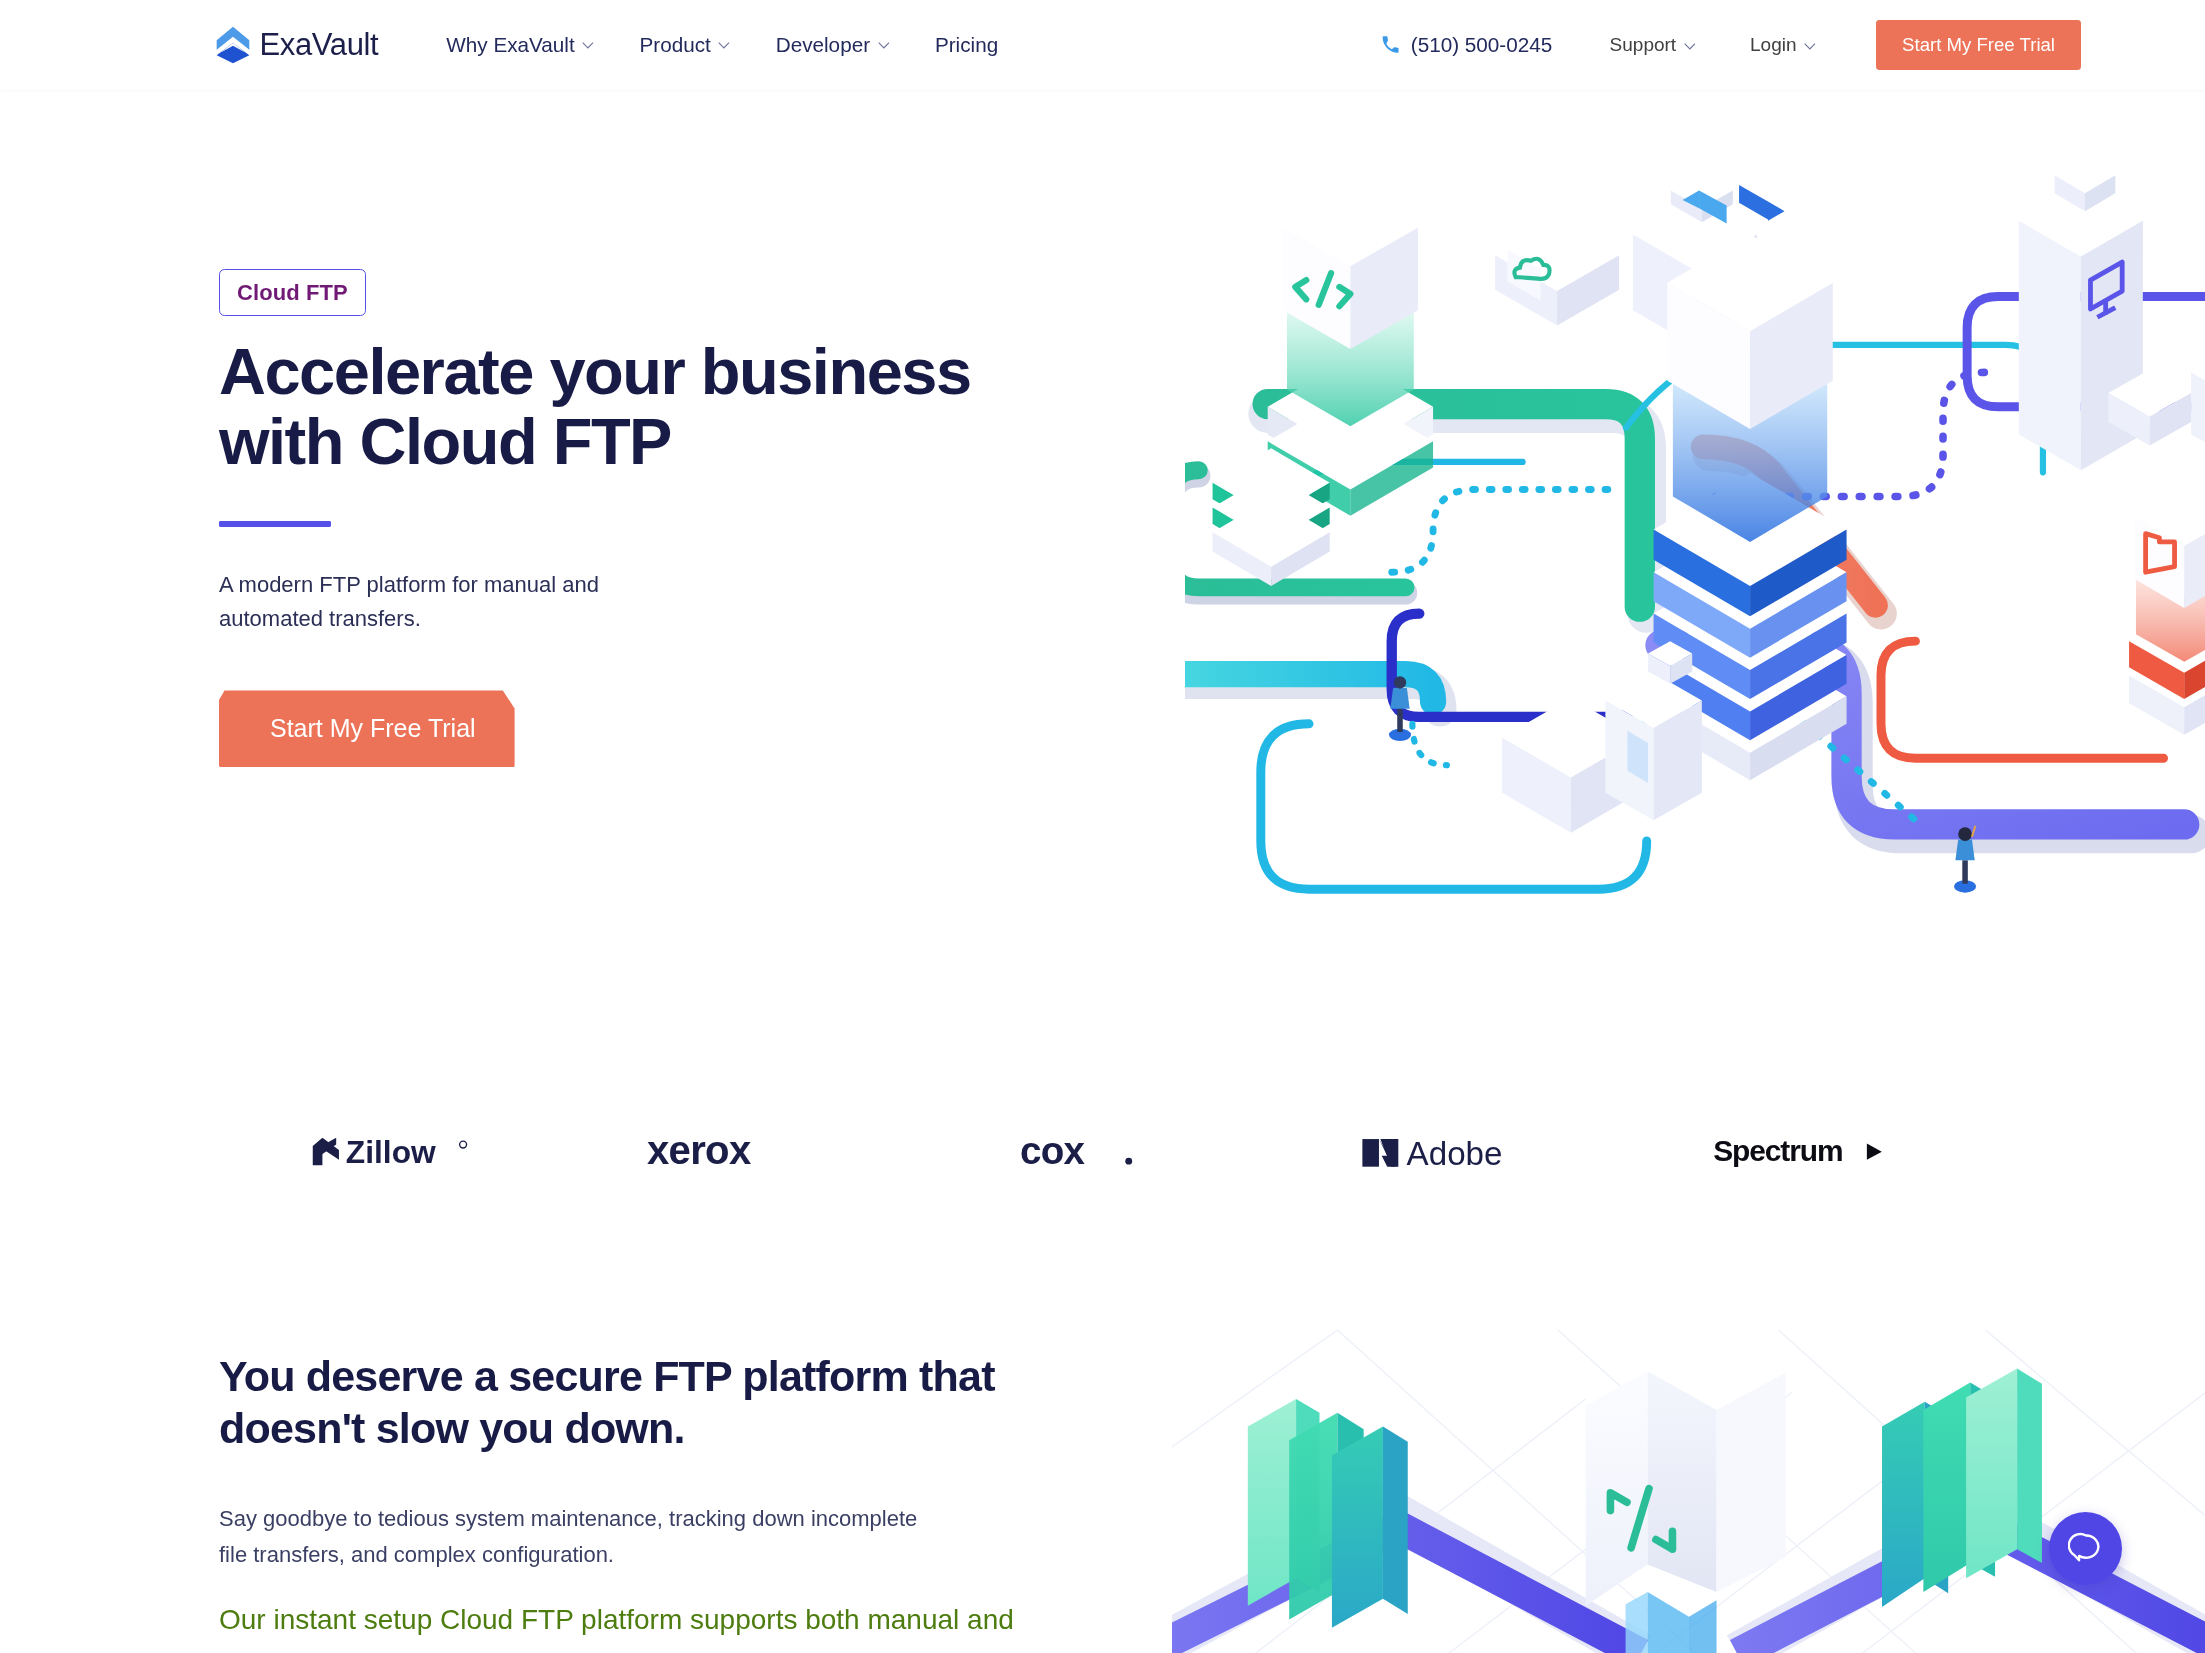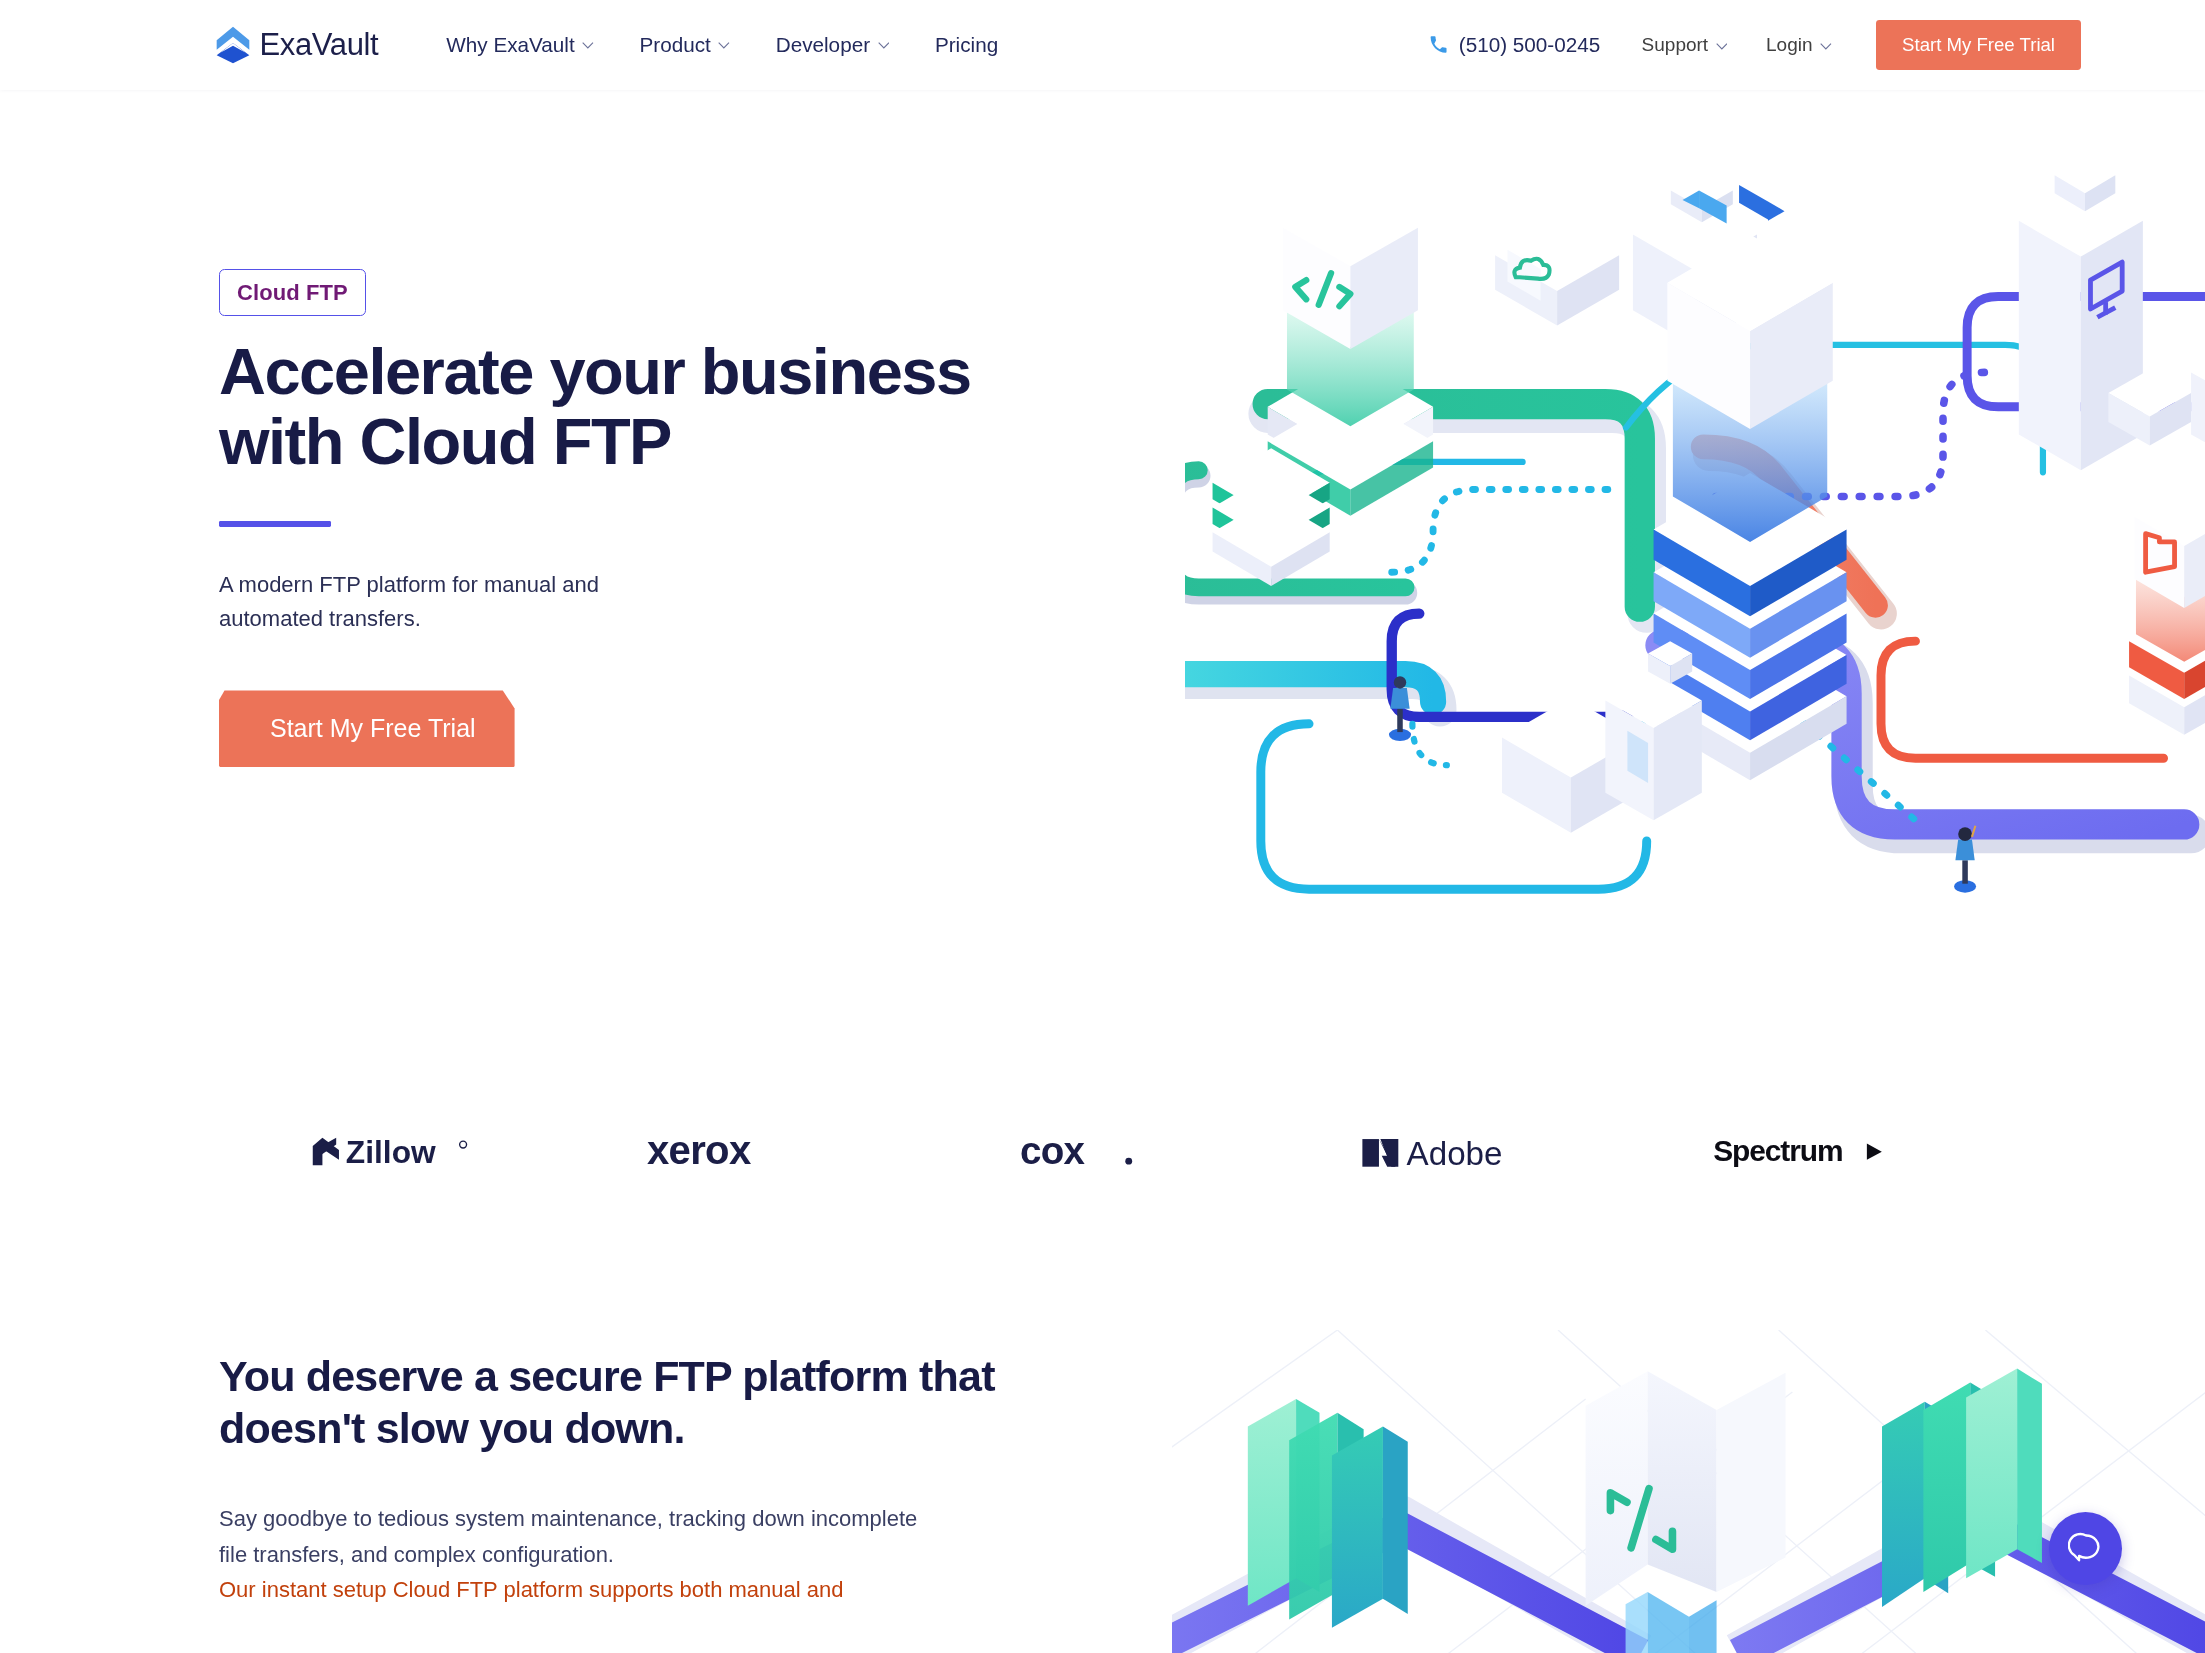--- a/index.html
+++ b/index.html
@@ -20,21 +20,21 @@
   .header-inner {
     position:relative; width:2205px; height:90px;
   }
   .brand { position:absolute; left:216px; top:25px; display:flex; align-items:center; gap:9.6px; cursor:pointer;}
   .brand-mark { width:34px; height:40px; position:relative; }
   .brand-name { font-size:31px; color:#1c1f4a; letter-spacing:-0.4px; font-weight:400; line-height:40px;}
   .nav { position:absolute; left:427px; top:30px; display:flex; align-items:flex-start; gap:7px; }
   .nav-item { display:flex; align-items:center; gap:7.6px; padding:0 19.3px; font-size:20.7px; color:#232a5c; cursor:pointer; line-height:29px;}
   .chev { display:inline-block; width:11.7px; height:6.9px; position:relative; top:1.4px;}
   .chev svg { display:block; }
-  .hdr-right { position:absolute; right:124px; top:13.8px; display:flex; align-items:center; gap:0; height:62px;}
+  .hdr-right { position:absolute; right:124px; top:13.8px; display:flex; align-items:center; gap:16px; height:62px;}
   .phone { display:flex; align-items:center; gap:10.3px; font-size:20.7px; color:#232a5c; cursor:pointer; padding-right:22px;}
   .phone-ic { width:19.3px; height:19.3px; display:block; }
   .hdr-link { display:flex; align-items:center; gap:7.6px; font-size:19px; color:#404040; cursor:pointer; padding:0 19.3px;}
   .trial-btn {
     margin-left:25px; background:#ec7358; color:#ffffff; font-size:18.6px;
     padding:0 26px; height:50px; line-height:50px; border-radius:3.4px; border:none;
     cursor:pointer; white-space:nowrap; font-family:"Liberation Sans", sans-serif;
   }
 
   
@@ -65,21 +65,21 @@
   
   .logobar { position:absolute; top:1089px; left:0; width:2205px; height:124px; z-index:25;}
   .logo-row { position:relative; width:1654px; margin-left:227px; height:124px; }
   .logo-cell { position:absolute; top:0; height:124px; display:flex; align-items:center; color:#1b1e47;}
 
   
   .lower { position:absolute; top:1296px; left:0; width:2205px; height:358px; background:#fff;}
   .lower-copy { position:absolute; left:219px; top:55px; width:896px; z-index:30;}
   .lower-h2 { font-size:43px; line-height:1.2; color:#181b46; font-weight:bold; letter-spacing:-0.8px;}
   .lower-p { margin-top:47px; font-size:22px; line-height:1.62; color:#3a3f63; max-width:813px;}
-  .lower-p2 { font-size:22px; line-height:1.62; color:#c2410c; max-width:813px;}
+  .lower-p2 { margin-top:25px; font-size:28px; line-height:1.62; color:#4d7c0f; max-width:813px;}
 
   .lower-art { position:absolute; left:1172px; top:1330px; width:1034px; height:324px; z-index:10; overflow:hidden;}
   .lower-art svg { display:block; }
 
   
   .chat-fab {
     position:absolute; right:83px; bottom:69px; width:73px; height:73px; border-radius:50%;
     background:#4f46e5; z-index:90; cursor:pointer; display:flex; align-items:center; justify-content:center;
     box-shadow:0 4.1px 12.4px rgba(60,50,180,.28);
   }

